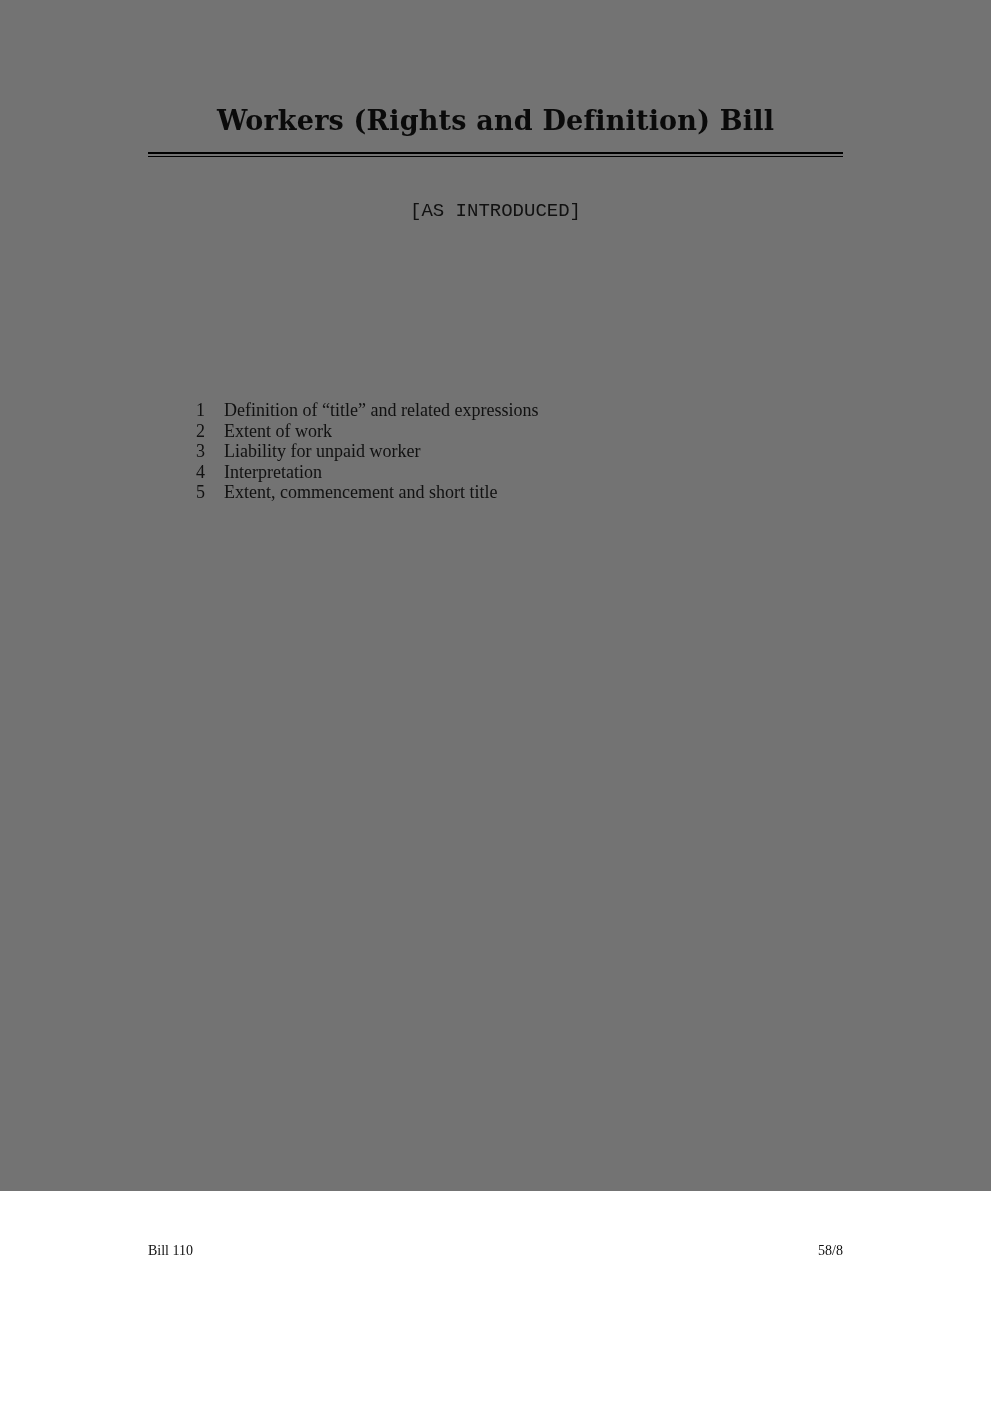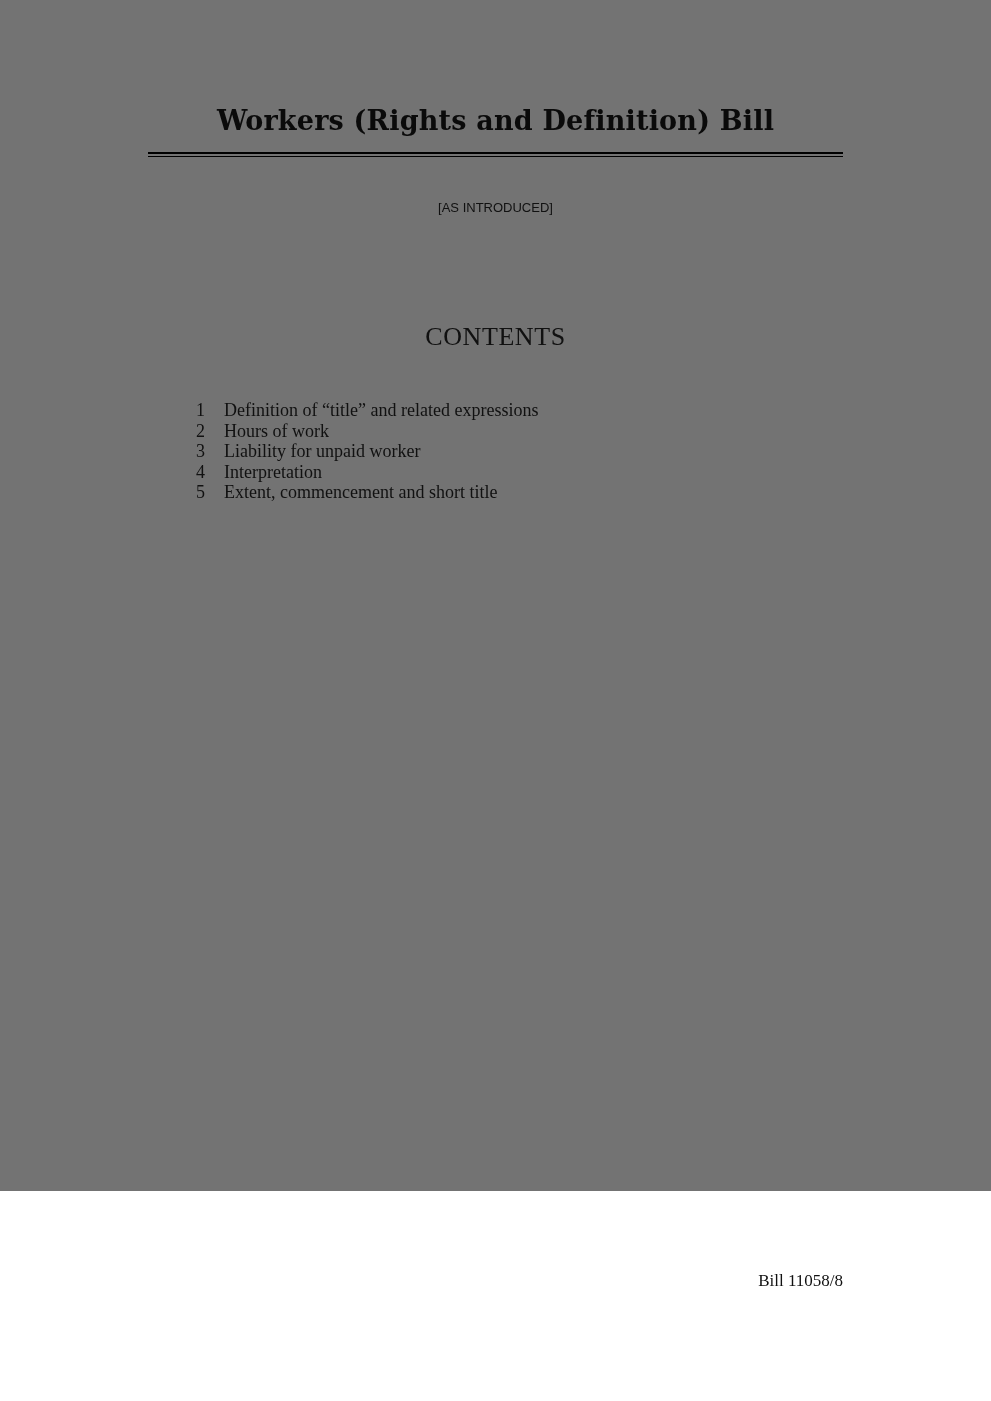--- a/index.html
+++ b/index.html
@@ -56,22 +56,22 @@
     border-bottom: 1px solid #000;
     box-sizing: border-box;
   }
 
   .as-introduced {
     position: absolute;
     top: 200px;
     left: 0;
     width: 695px;
     text-align: center;
-    font-size: 13px;
-    font-family: Liberation Sans, sans-serif;
+    font-size: 19px;
+    font-family: Liberation Mono, monospace;
     color: #111;
   }
 
   .contents-heading {
     position: absolute;
     top: 322px;
     left: 0;
     width: 695px;
     text-align: center;
     font-size: 26px;
@@ -104,51 +104,49 @@
   .toc-label {
     flex: 1 1 auto;
   }
 
   .footer {
     position: absolute;
     top: 1243px;
     left: 0;
     width: 695px;
     display: flex;
-    justify-content: flex-end;
-    font-size: 17px;
+    justify-content: space-between;
+    font-size: 14px;
     color: #111;
-    margin-top: 28px;
   }
 
   .footer-left { text-align: left; }
   .footer-right { text-align: right; }
 </style>
 </head>
 <body>
 
 <div class="page">
   <div class="content">
 
     <div class="doc-title">Workers (Rights and Definition) Bill</div>
 
     <div class="rule-double"></div>
 
     <div class="as-introduced">[AS INTRODUCED]</div>
 
-    <div class="contents-heading">CONTENTS</div>
 
     <div class="toc">
       <div class="toc-row">
         <span class="toc-num">1</span>
         <span class="toc-label">Definition of “title” and related expressions</span>
       </div>
       <div class="toc-row">
         <span class="toc-num">2</span>
-        <span class="toc-label">Hours of work</span>
+        <span class="toc-label">Extent of work</span>
       </div>
       <div class="toc-row">
         <span class="toc-num">3</span>
         <span class="toc-label">Liability for unpaid worker</span>
       </div>
       <div class="toc-row">
         <span class="toc-num">4</span>
         <span class="toc-label">Interpretation</span>
       </div>
       <div class="toc-row">

